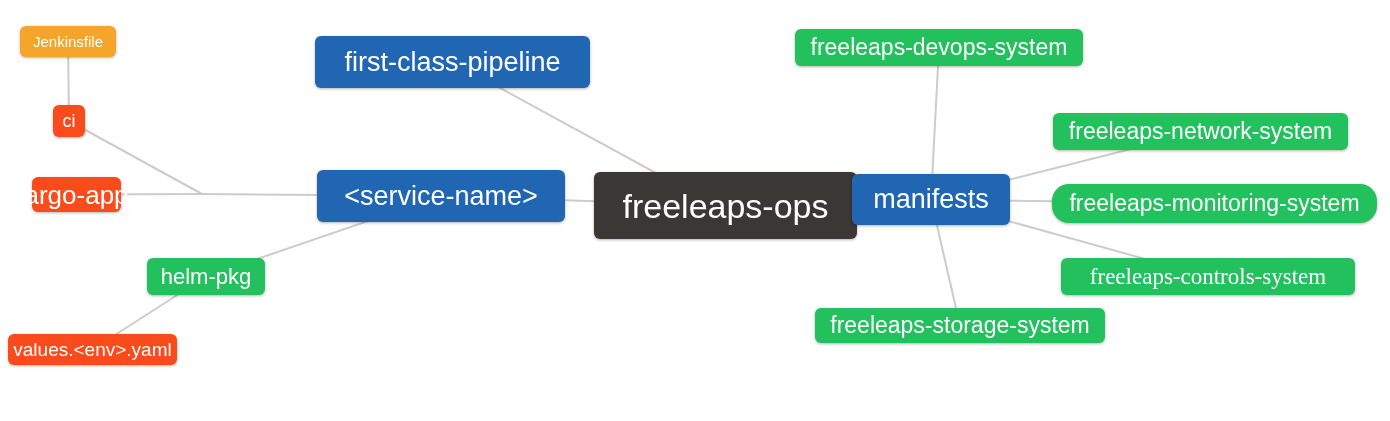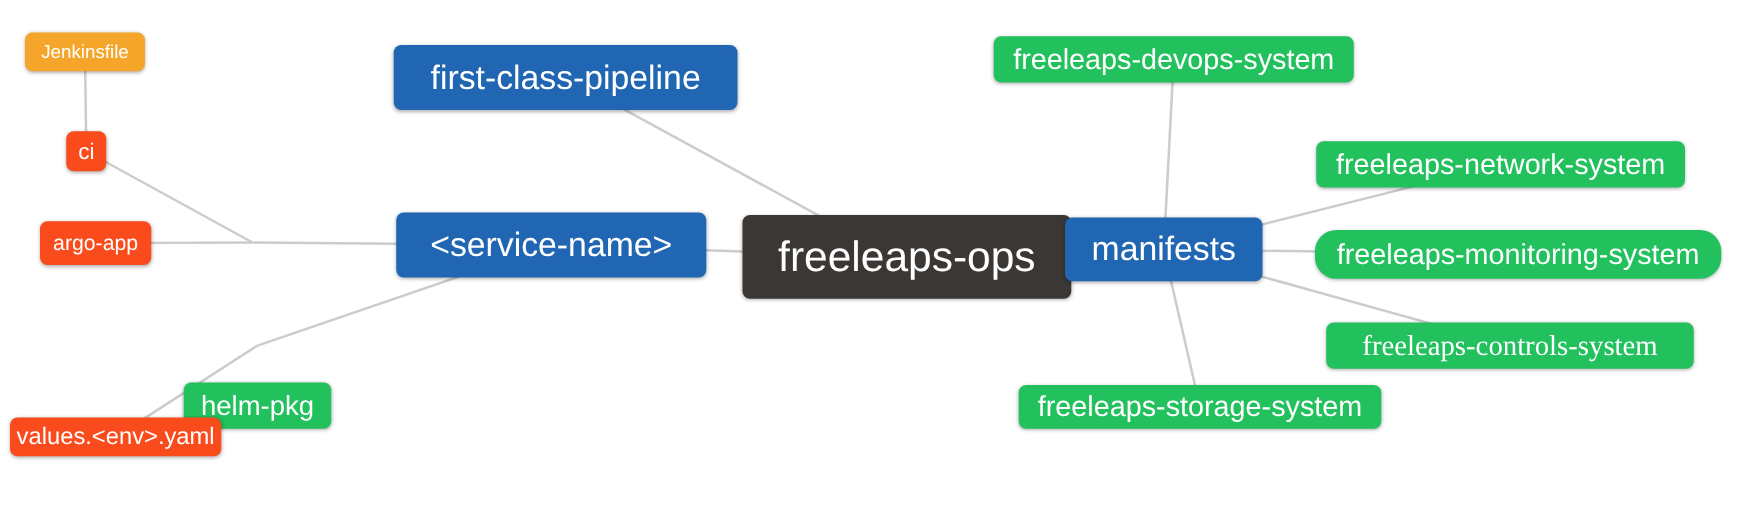--- a/index.html
+++ b/index.html
@@ -54,22 +54,22 @@
       <line x1="715.5" y1="205.5" x2="931" y2="199.5" stroke="#cccccc" stroke-width="2"></line>
       <line x1="931" y1="199.5" x2="939" y2="47.5" stroke="#cccccc" stroke-width="2"></line>
       <line x1="931" y1="199.5" x2="1200.5" y2="131.5" stroke="#cccccc" stroke-width="2"></line>
       <line x1="931" y1="199.5" x2="1214.5" y2="203.5" stroke="#cccccc" stroke-width="2"></line>
       <line x1="931" y1="199.5" x2="1208" y2="276.5" stroke="#cccccc" stroke-width="2"></line>
       <line x1="931" y1="199.5" x2="960" y2="325.5" stroke="#cccccc" stroke-width="2"></line>
     </svg>
 
 <div class="node" style="left: 20px; top: 26px; width: 96px; height: 31px; background: rgb(245, 166, 42); font-size: 15px;">Jenkinsfile</div>
     <div class="node" style="left: 53px; top: 105px; width: 32px; height: 32px; background: rgb(250, 75, 28); font-size: 18px;">ci</div>
-    <div class="node" style="left: 32px; top: 177px; width: 89px; height: 35px; background: rgb(250, 75, 28); font-size: 17px;">argo-app</div>
-    <div class="node" style="left: 147px; top: 258px; width: 118px; height: 37px; background: rgb(34, 193, 94); font-size: 22px; margin-top: 48px;">helm-pkg</div>
+    <div class="node" style="left: 32px; top: 177px; width: 89px; height: 35px; background: rgb(250, 75, 28); font-size: 26px;">argo-app</div>
+    <div class="node" style="left: 147px; top: 258px; width: 118px; height: 37px; background: rgb(34, 193, 94); font-size: 22px;">helm-pkg</div>
     <div class="node" style="left: 8px; top: 334px; width: 169px; height: 31px; background: rgb(250, 75, 28); font-size: 19px;">values.&lt;env&gt;.yaml</div>
     <div class="node" style="left: 315px; top: 36px; width: 275px; height: 52px; background: rgb(32, 102, 178); font-size: 27px;">first-class-pipeline</div>
     <div class="node" style="left: 317px; top: 170px; width: 248px; height: 52px; background: rgb(32, 102, 178); font-size: 27px;">&lt;service-name&gt;</div>
     <div class="node" style="left: 584px; top: 172px; width: 263px; height: 67px; background: rgb(59, 55, 53); font-size: 34px; margin-left: 10px;">freeleaps-ops</div>
     <div class="node" style="left: 852px; top: 174px; width: 158px; height: 51px; background: rgb(32, 102, 178); font-size: 27px;">manifests</div>
     <div class="node" style="left: 795px; top: 29px; width: 288px; height: 37px; background: rgb(34, 193, 94); font-size: 23px;">freeleaps-devops-system</div>
     <div class="node" style="left: 1053px; top: 113px; width: 295px; height: 37px; background: rgb(34, 193, 94); font-size: 23px;">freeleaps-network-system</div>
     <div class="node" style="left: 1052px; top: 184px; width: 325px; height: 39px; background: rgb(34, 193, 94); font-size: 23px; border-radius: 17px;">freeleaps-monitoring-system</div>
     <div class="node" style="left: 1061px; top: 258px; width: 294px; height: 37px; background: rgb(34, 193, 94); font-size: 23px; font-family: Liberation Serif, serif;">freeleaps-controls-system</div>
     <div class="node" style="left: 815px; top: 308px; width: 290px; height: 35px; background: rgb(34, 193, 94); font-size: 23px;">freeleaps-storage-system</div>

